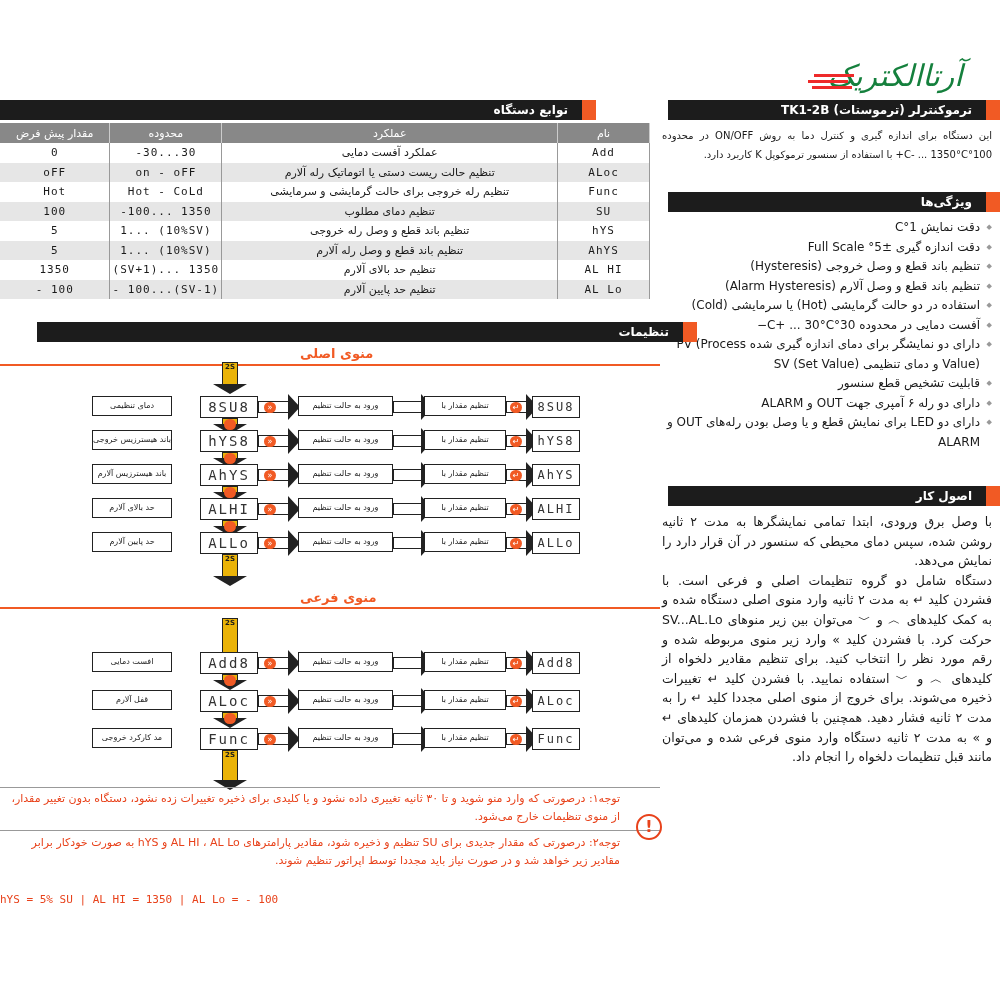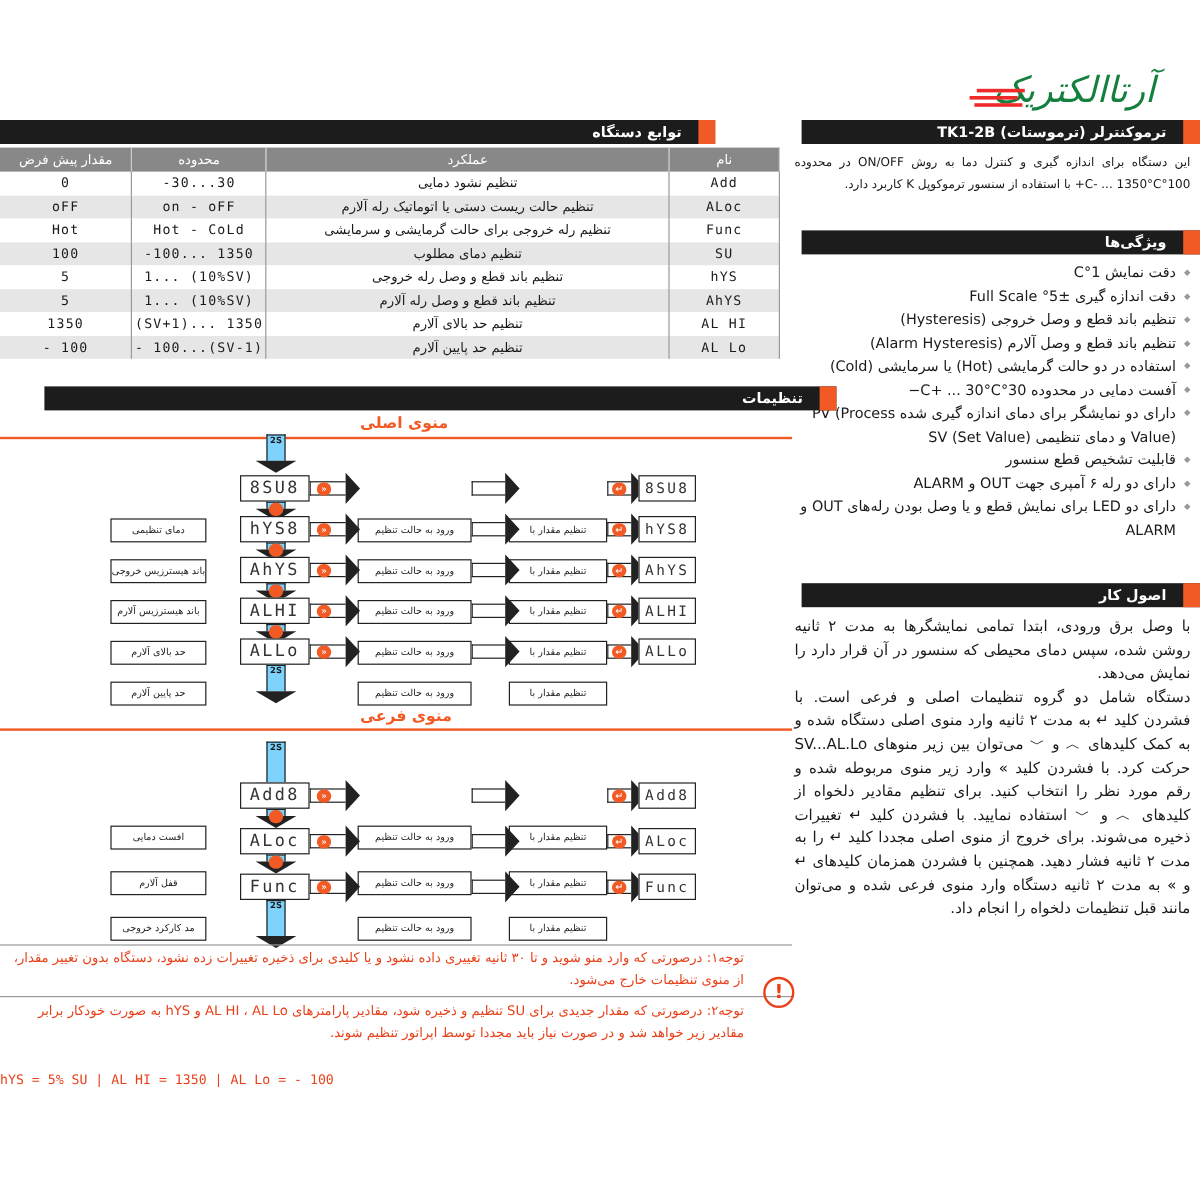--- a/index.html
+++ b/index.html
@@ -14,26 +14,26 @@
   ul.feat li::before { content: "◆"; position: absolute; right: 0; top: 0; font-size: 7px; color: #999; }
   .work { position: absolute; right: 8px; top: 512px; width: 330px; font-size: 12.5px; line-height: 19.6px; direction: rtl; text-align: justify; }
   .key { display: inline-block; width: 12px; height: 11px; border-radius: 6px; background: #f15a24; color: #fff; font-size: 8px; line-height: 11px; text-align: center; vertical-align: middle; }
   table.fn { position: absolute; left: 0; top: 123px; width: 650px; border-collapse: collapse; font-size: 11px; }
   table.fn th { background: #888; color: #fff; font-weight: normal; height: 20px; border-right: 1px solid #ccc; }
   table.fn td { height: 19.5px; text-align: center; border-right: 1px solid #999; }
   table.fn tr:nth-child(even) td { background: #e6e6e6; }
   table.fn td.seg, table.fn td.segv { font-family: "DejaVu Sans Mono", monospace; letter-spacing: 1px; }
   .section-title { position: absolute; color: #f15a24; font-weight: bold; font-size: 13px; direction: rtl; }
   .orange-line { position: absolute; height: 2px; background: #f15a24; }
-  .box { position: absolute; border: 1.5px solid #222; background: #fff; font-size: 8px; text-align: center; direction: rtl; margin-top: 36px; }
+  .box { position: absolute; border: 1.5px solid #222; background: #fff; font-size: 8px; text-align: center; direction: rtl; }
   .disp { position: absolute; border: 1.5px solid #222; background: #fff; font-family: "DejaVu Sans Mono", monospace; font-size: 14px; text-align: center; letter-spacing: 2px; color: #333; }
   .harrow { position: absolute; height: 12px; border: 1.5px solid #222; border-right: none; background: #fff; }
   .harrow::after { content: ""; position: absolute; right: -12px; top: -8px; border-left: 12px solid #222; border-top: 13px solid transparent; border-bottom: 13px solid transparent; }
   .vkey { position: absolute; width: 12px; height: 11px; border-radius: 6px; background: #f15a24; }
-  .varrow { position: absolute; width: 16px; border: 1.5px solid #222; border-bottom: none; background: #7dd3fc; font-size: 7px; text-align: center; font-weight: bold; }
+  .varrow { position: absolute; width: 16px; border: 1.5px solid #222; border-bottom: none; background: #eab308; font-size: 7px; text-align: center; font-weight: bold; }
   .varrow::after { content: ""; position: absolute; left: -10px; bottom: -10px; border-top: 10px solid #222; border-left: 17px solid transparent; border-right: 17px solid transparent; }
   .note { position: absolute; left: 0; width: 620px; color: #e8421b; font-size: 11px; direction: rtl; text-align: right; line-height: 18px; }
   .hr { position: absolute; height: 1px; background: #999; }
   .warn { position: absolute; left: 636px; top: 814px; width: 26px; height: 26px; border: 2px solid #e8421b; border-radius: 50%; color: #e8421b; font-weight: bold; text-align: center; line-height: 22px; font-size: 16px; }
   .defaults { position: absolute; left: 0; top: 893px; font-family: "DejaVu Sans Mono", monospace; color: #e8421b; font-size: 11px; text-align: center; }
 </style>
 </head>
 <body>
 
 <div class="logo">
@@ -83,21 +83,21 @@
       <th style="width:110px">مقدار پیش فرض</th>
       <th style="width:112px">محدوده</th>
       <th style="width:336px">عملکرد</th>
       <th style="width:92px">نام</th>
     </tr>
   </thead>
   <tbody id="fn-body">
       <tr>
         <td class="segv">0</td>
         <td class="seg">-30...30</td>
-        <td style="direction: rtl;">تنظیم نشود دمایی</td>
+        <td style="direction: rtl;">عملکرد آفست دمایی</td>
         <td class="seg">Add</td>
       </tr>
       <tr>
         <td class="segv">oFF</td>
         <td class="seg">on - oFF</td>
         <td style="direction: rtl;">تنظیم حالت ریست دستی یا اتوماتیک رله آلارم</td>
         <td class="seg">ALoc</td>
       </tr>
       <tr>
         <td class="segv">Hot</td>

